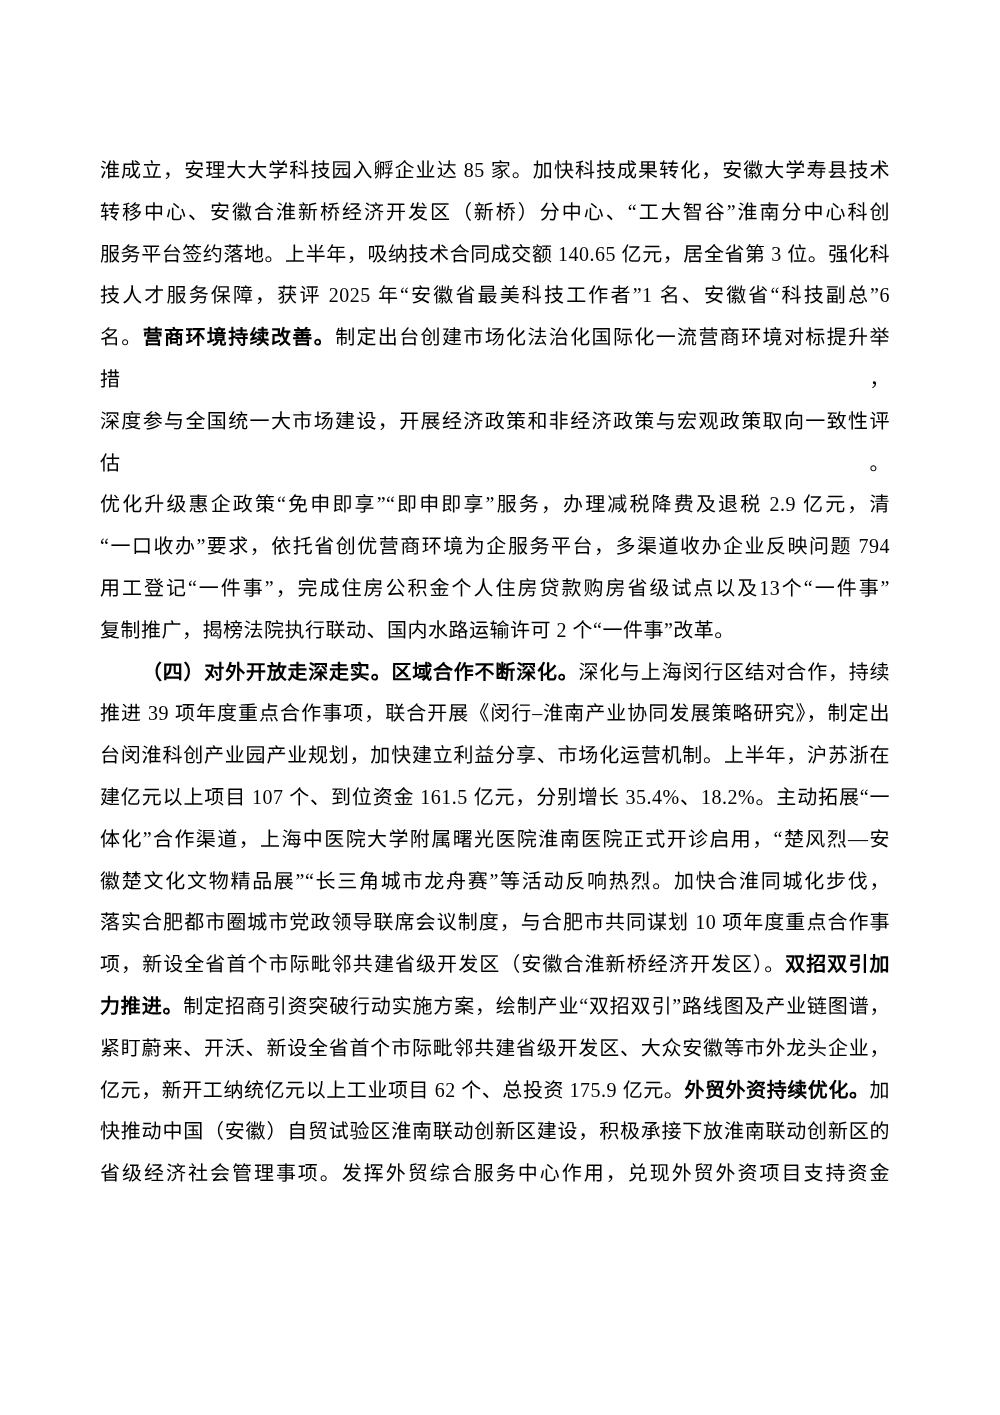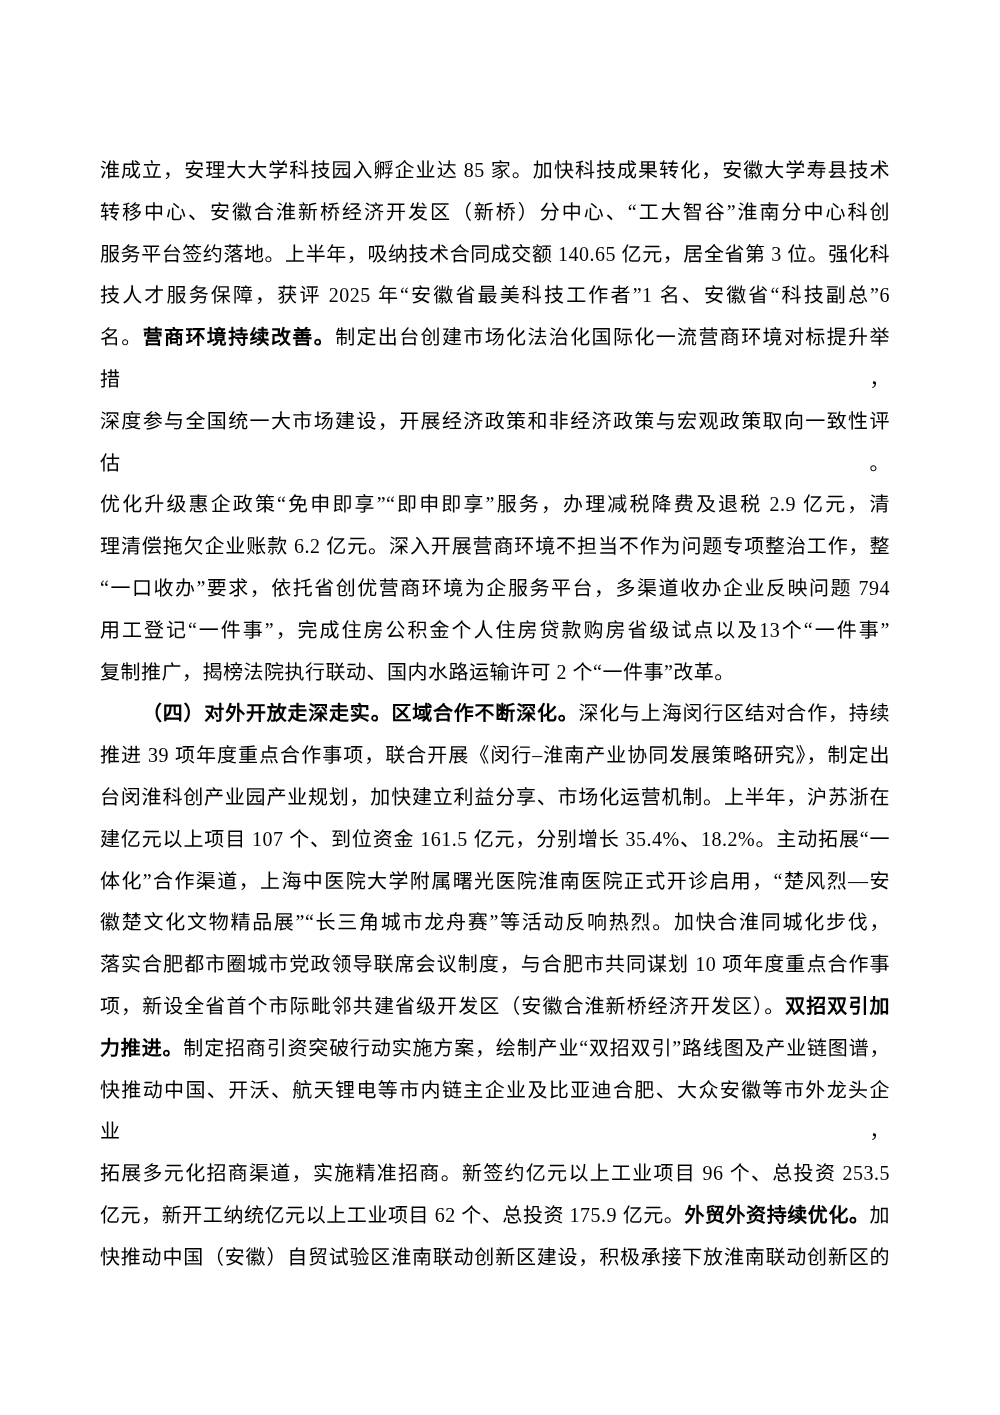--- a/index.html
+++ b/index.html
@@ -57,33 +57,31 @@
 
 <div class="page">
   <div class="body-text">
       <div class="line"><span>淮成立，安理大大学科技园入孵企业达 85 家。加快科技成果转化，安徽大学寿县技术</span></div>
       <div class="line"><span>转移中心、安徽合淮新桥经济开发区（新桥）分中心、“工大智谷”淮南分中心科创</span></div>
       <div class="line"><span>服务平台签约落地。上半年，吸纳技术合同成交额 140.65 亿元，居全省第 3 位。强化科</span></div>
       <div class="line"><span>技人才服务保障，获评 2025 年“安徽省最美科技工作者”1 名、安徽省“科技副总”6</span></div>
       <div class="line"><span>名。</span><span class="b">营商环境持续改善。</span><span>制定出台创建市场化法治化国际化一流营商环境对标提升举措，</span></div>
       <div class="line"><span>深度参与全国统一大市场建设，开展经济政策和非经济政策与宏观政策取向一致性评估。</span></div>
       <div class="line"><span>优化升级惠企政策“免申即享”“即申即享”服务，办理减税降费及退税 2.9 亿元，清</span></div>
-      <div class="line"><span>理清偿拖欠企业账款 6.2 亿元。深入开展营商环境不担当不作为问题专项整治工作，整</span></div>
       <div class="line"><span>“一口收办”要求，依托省创优营商环境为企服务平台，多渠道收办企业反映问题 794</span></div>
       <div class="line"><span>用工登记“一件事”，完成住房公积金个人住房贷款购房省级试点以及13个“一件事”</span></div>
       <div class="line no-fill"><span>复制推广，揭榜法院执行联动、国内水路运输许可 2 个“一件事”改革。</span></div>
       <div class="line indent"><span class="b">（四）对外开放走深走实。区域合作不断深化。</span><span>深化与上海闵行区结对合作，持续</span></div>
       <div class="line"><span>推进 39 项年度重点合作事项，联合开展《闵行–淮南产业协同发展策略研究》，制定出</span></div>
       <div class="line"><span>台闵淮科创产业园产业规划，加快建立利益分享、市场化运营机制。上半年，沪苏浙在</span></div>
       <div class="line"><span>建亿元以上项目 107 个、到位资金 161.5 亿元，分别增长 35.4%、18.2%。主动拓展“一</span></div>
       <div class="line"><span>体化”合作渠道，上海中医院大学附属曙光医院淮南医院正式开诊启用，“楚风烈—安</span></div>
       <div class="line"><span>徽楚文化文物精品展”“长三角城市龙舟赛”等活动反响热烈。加快合淮同城化步伐，</span></div>
       <div class="line"><span>落实合肥都市圈城市党政领导联席会议制度，与合肥市共同谋划 10 项年度重点合作事</span></div>
       <div class="line"><span>项，新设全省首个市际毗邻共建省级开发区（安徽合淮新桥经济开发区）。</span><span class="b">双招双引加</span></div>
       <div class="line"><span class="b">力推进。</span><span>制定招商引资突破行动实施方案，绘制产业“双招双引”路线图及产业链图谱，</span></div>
-      <div class="line"><span>快推动中国、开沃、航天锂电等市内链主企业及比亚迪合肥、大众安徽等市外龙头企业，</span></div>
-      <div class="line"><span>拓展多元化招商渠道，实施精准招商。新签约亿元以上工业项目 96 个、总投资 253.5</span></div>
+      <div class="line"><span>紧盯蔚来、开沃、新设全省首个市际毗邻共建省级开发区、大众安徽等市外龙头企业，</span></div>
       <div class="line"><span>亿元，新开工纳统亿元以上工业项目 62 个、总投资 175.9 亿元。</span><span class="b">外贸外资持续优化。</span><span>加</span></div>
       <div class="line"><span>快推动中国（安徽）自贸试验区淮南联动创新区建设，积极承接下放淮南联动创新区的</span></div>
       <div class="line"><span>省级经济社会管理事项。发挥外贸综合服务中心作用，兑现外贸外资项目支持资金</span></div>
     </div>
   <div class="page-number">6</div>
 </div>
 
 </body></html>

